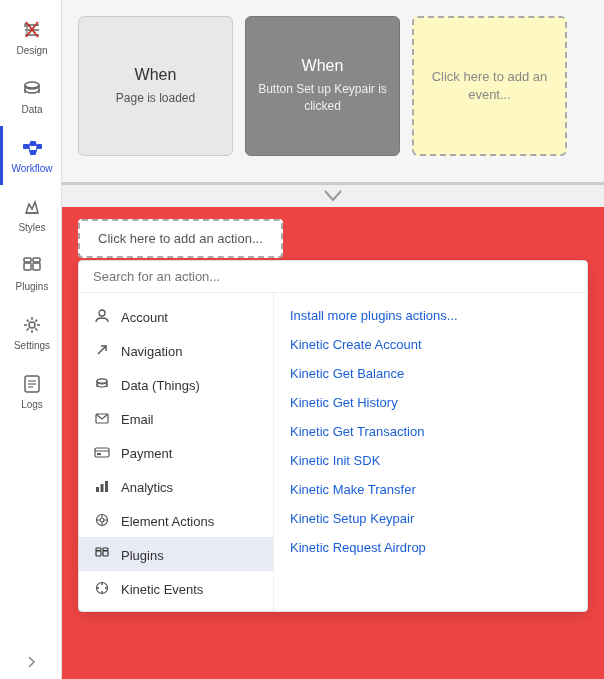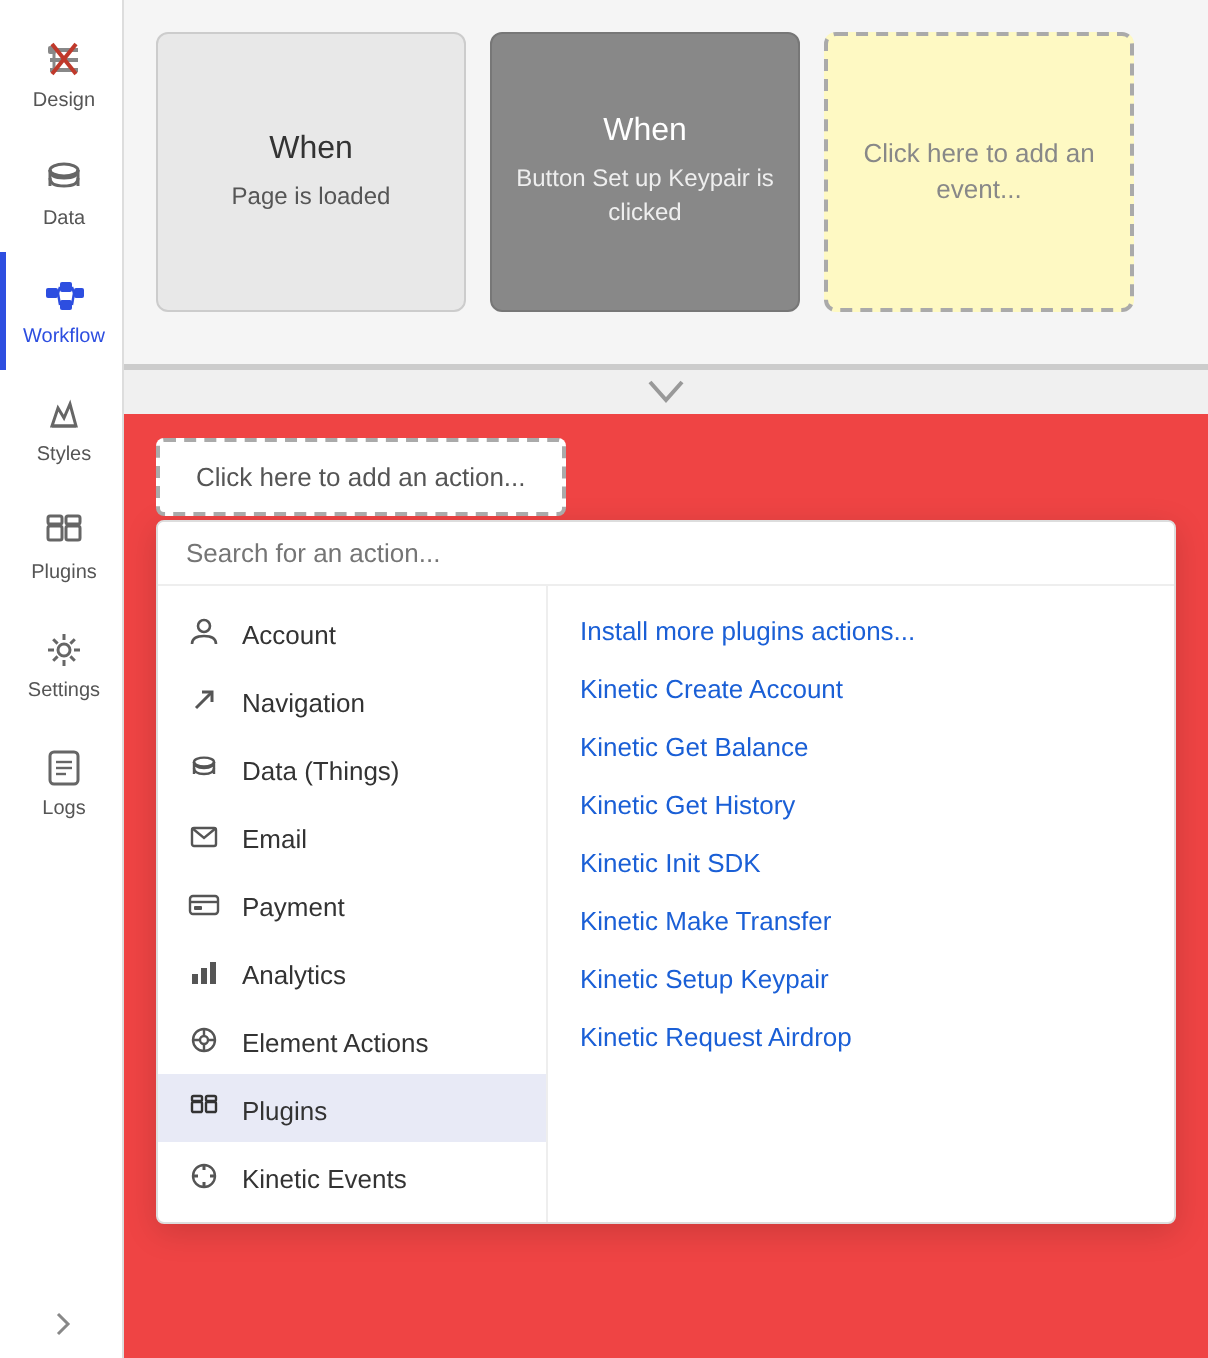--- a/index.html
+++ b/index.html
@@ -464,20 +464,21 @@
             <span>Kinetic Events</span>
           </div>
 
         </div>
 
         <div class="action-list">
           <div class="action-item">Install more plugins actions...</div>
           <div class="action-item">Kinetic Create Account</div>
           <div class="action-item">Kinetic Get Balance</div>
           <div class="action-item">Kinetic Get History</div>
+          <div class="action-item">Kinetic Get Transaction</div>
           <div class="action-item">Kinetic Init SDK</div>
           <div class="action-item">Kinetic Make Transfer</div>
           <div class="action-item">Kinetic Setup Keypair</div>
           <div class="action-item">Kinetic Request Airdrop</div>
         </div>
 
       </div>
     </div>
 
   </div>

